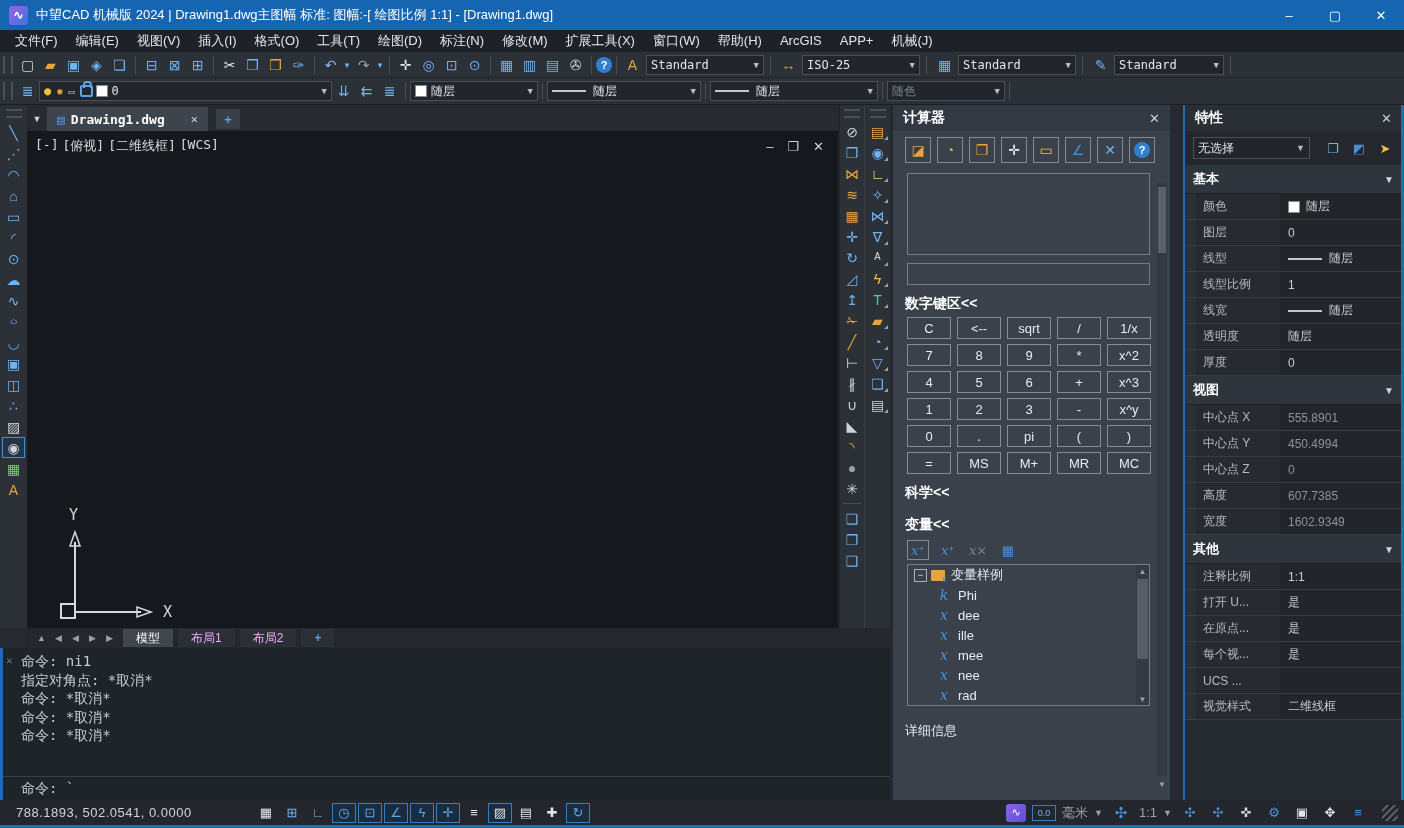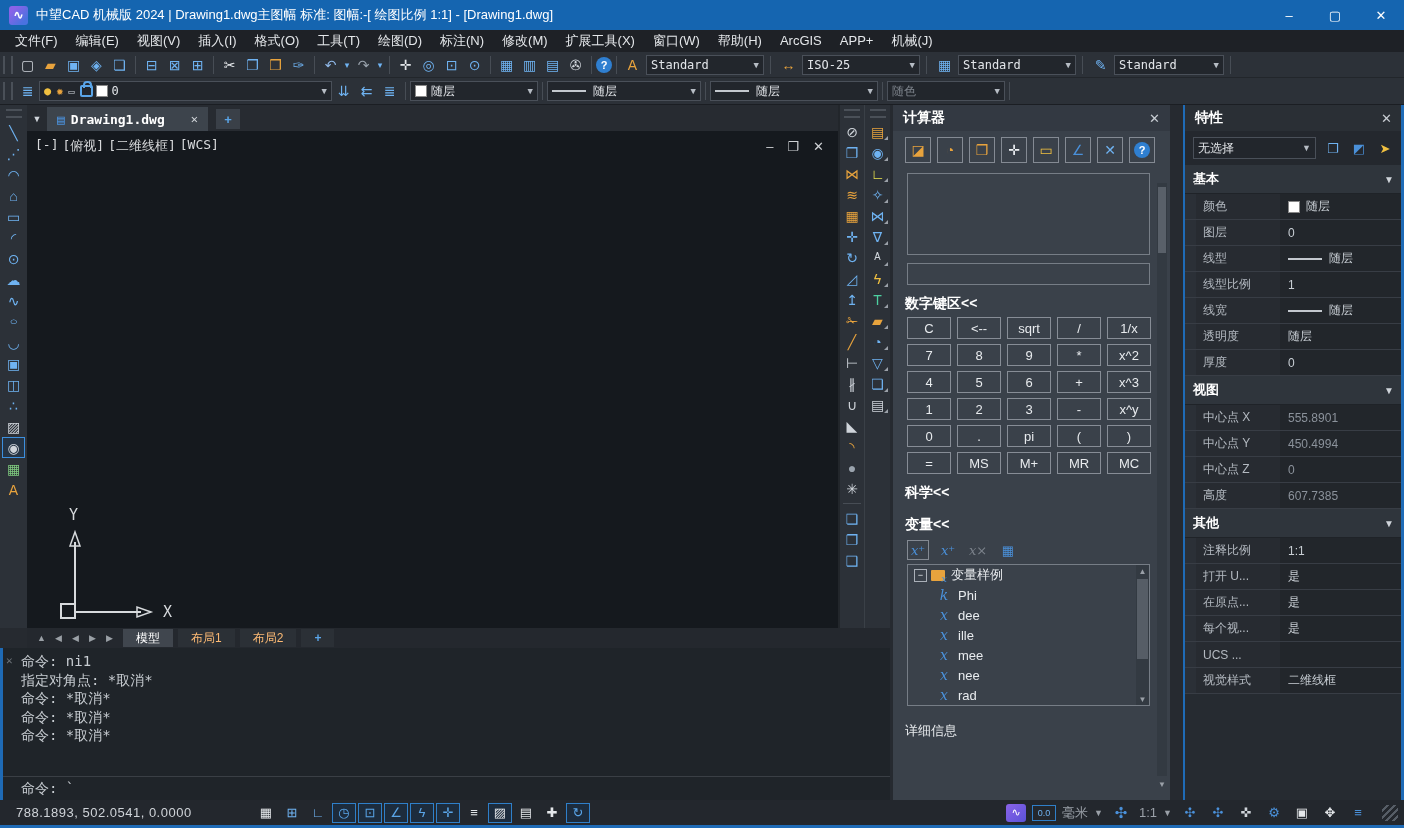--- a/index.html
+++ b/index.html
@@ -75,21 +75,21 @@
   #vp-controls{position:absolute;left:8px;top:6px;display:flex;gap:4px;
                font-family:"DejaVu Sans Mono",monospace;font-size:13px;color:#d8dadc;}
   #vp-winbtns{position:absolute;right:14px;top:8px;display:flex;gap:14px;color:#d0d3d6;font-size:13px;}
   #ucs{position:absolute;left:6px;bottom:4px;}
 
   
   #layout-tabs{position:absolute;left:27px;top:523px;width:863px;height:20px;background:#24282e;
                display:flex;align-items:center;padding-left:6px;box-sizing:border-box;}
   .navbtn{width:17px;height:16px;display:flex;align-items:center;justify-content:center;
           color:#9aa0a6;font-size:9px;}
-  .ltab{height:18px;padding:0 13px;margin-left:5px;background:#2b3036;color:#fdba74;font-size:12px;
+  .ltab{height:18px;padding:0 13px;margin-left:5px;background:#2b3036;color:#f0abfc;font-size:12px;
         display:flex;align-items:center;}
   .ltab.active{background:#40464e;color:#fff;}
   .ltab.add{color:#5aa5e8;font-weight:bold;}
 
   
   #command{position:absolute;left:0;top:543px;width:890px;height:152px;background:#1f2429;
            border-left:3px solid #1e6ab5;box-sizing:border-box;
            font-family:"DejaVu Sans Mono",monospace;font-size:14px;color:#c8cdd2;}
   #cmd-close{position:absolute;left:3px;top:6px;color:#6c7278;font-size:11px;font-weight:bold;}
   #cmd-lines{position:absolute;left:18px;top:4px;right:6px;line-height:18.5px;white-space:pre;}
@@ -145,21 +145,21 @@
   #calc-scroll{position:absolute;right:3px;top:78px;width:10px;bottom:24px;background:#333a42;}
   #calc-scroll .thumb{position:absolute;left:1px;top:4px;width:8px;height:66px;background:#596069;}
   #calc-scroll .arr{position:absolute;left:0;bottom:-14px;width:10px;height:12px;color:#9aa0a8;
                     font-size:8px;display:flex;align-items:center;justify-content:center;}
 
   
   #props{position:absolute;left:1183px;top:0;width:219px;height:695px;background:#24282e;
          border-left:2px solid #1f6bb6;box-sizing:border-box;display:flex;flex-direction:column;}
   #props-header{height:26px;background:#2a2f35;display:flex;align-items:center;padding:0 10px;flex:none;}
   #props-header .ptitle{font-size:14px;font-weight:bold;color:#fff;flex:1;}
-  #props-selrow{display:flex;align-items:center;gap:6px;padding:6px 6px 6px 8px;flex:none;}
+  #props-selrow{display:flex;align-items:center;gap:12px;padding:6px 6px 6px 8px;flex:none;}
   #sel-combo{flex:1;height:22px;}
   .pibtn{width:22px;height:20px;display:flex;align-items:center;justify-content:center;font-size:13px;}
   .psection{height:28px;background:#2f353c;display:flex;align-items:center;padding:0 8px;
             font-size:13px;font-weight:bold;color:#fff;flex:none;border-bottom:1px solid #1f2328;}
   .psection .caret{margin-left:auto;font-size:10px;color:#cfd4da;}
   .prow{height:25px;display:flex;flex:none;border-bottom:1px solid #383d45;font-size:12px;}
   .prow .indent{width:11px;background:#2b3037;flex:none;}
   .prow .pkey{width:84px;background:#272b31;color:#b4bac1;display:flex;align-items:center;
               padding-left:7px;box-sizing:border-box;flex:none;white-space:nowrap;overflow:hidden;}
   .prow .pval{flex:1;background:#22262b;color:#c9cfd5;display:flex;align-items:center;
@@ -651,20 +651,27 @@
               <span>0</span>
             </span>
           </div>
           <div class="prow">
             <span class="indent"></span>
             <span class="pkey">高度</span>
             <span class="pval dim">
               <span>607.7385</span>
             </span>
           </div>
+          <div class="prow">
+            <span class="indent"></span>
+            <span class="pkey">宽度</span>
+            <span class="pval dim">
+              <span>1602.9349</span>
+            </span>
+          </div>
           <div class="psection">
             <span>其他</span>
             <span class="caret">▼</span>
           </div>
           <div class="prow">
             <span class="indent"></span>
             <span class="pkey">注释比例</span>
             <span class="pval">
               <span>1:1</span>
             </span>

